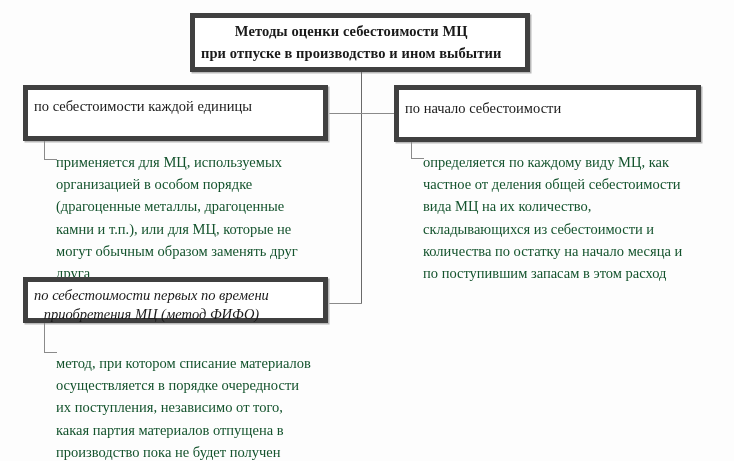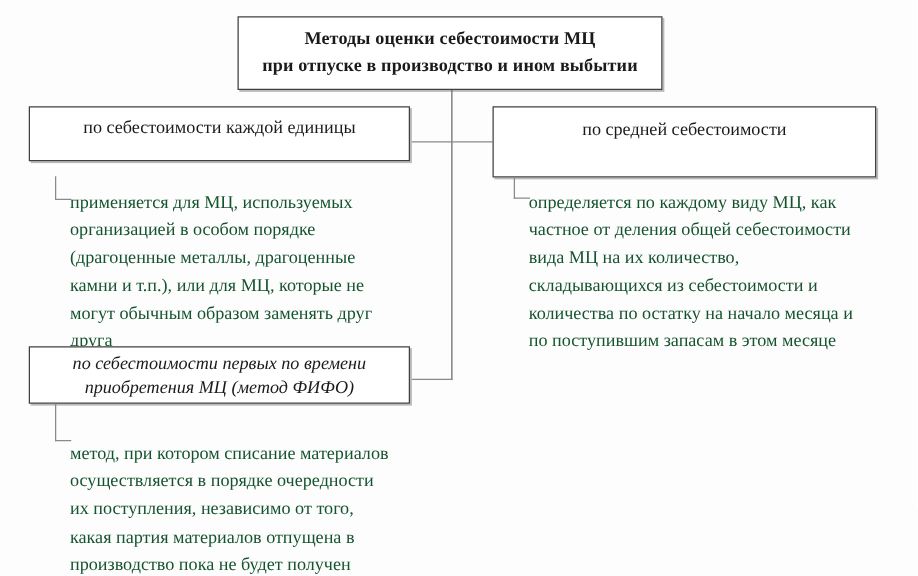--- a/index.html
+++ b/index.html
@@ -16,26 +16,25 @@
     width: 734px;
     height: 461px;
     background: #fdfdfd;
     overflow: hidden;
   }
 
   
   .box {
     position: absolute;
     box-sizing: border-box;
-    border: 1px solid #404040;
+    border: 5px solid #404040;
     background: #ffffff;
     box-shadow: 1.5px 1.5px 0 0 #b9b9b9;
     display: flex;
     align-items: center;
-    justify-content: center;
     text-align: center;
     line-height: 1.30;
   }
   .box-text {
     display: block;
     white-space: pre-line;
     padding: 0 6px;
   }
 
   #title-box {
@@ -46,21 +45,21 @@
     font-weight: bold;
     font-size: 14.5px;
     letter-spacing: 0.1px;
   }
   #title-box .box-text { line-height: 1.45; }
 
   #unit-cost-box {
     left: 23px;
     top: 85px;
     width: 305px;
-    height: 44px;
+    height: 56px;
     font-size: 14.5px;
     align-items: flex-start;
   }
   #unit-cost-box .box-text { padding-top: 7px; }
 
   #average-cost-box {
     left: 394px;
     top: 85px;
     width: 307px;
     height: 57px;
@@ -136,32 +135,32 @@
   <div class="line h thin" style="left:44px; top:159px; width:13px;"></div>
 
   <div class="desc" id="unit-cost-desc">применяется для МЦ, используемых
 организацией в особом порядке
 (драгоценные металлы, драгоценные
 камни и т.п.), или для МЦ, которые не
 могут обычным образом заменять друг
 друга</div>
 
   <div class="box" id="average-cost-box">
-    <span class="box-text">по средней себестоимости</span>
+    <span class="box-text">по начало себестоимости</span>
   </div>
 
   <div class="line v thin" style="left:411px; top:142px; height:17px;"></div>
   <div class="line h thin" style="left:411px; top:158px; width:13px;"></div>
 
   <div class="desc" id="average-cost-desc">определяется по каждому виду МЦ, как
 частное от деления общей себестоимости
 вида МЦ на их количество,
 складывающихся из себестоимости и
 количества по остатку на начало месяца и
-по поступившим запасам в этом месяце</div>
+по поступившим запасам в этом расход</div>
 
   <div class="box" id="fifo-box">
     <span class="box-text">по себестоимости первых по времени
 приобретения МЦ (метод ФИФО)</span>
   </div>
 
   <div class="line v thin" style="left:44px; top:323px; height:30px;"></div>
   <div class="line h thin" style="left:44px; top:352px; width:13px;"></div>
 
   <div class="desc" id="fifo-desc">метод, при котором списание материалов

